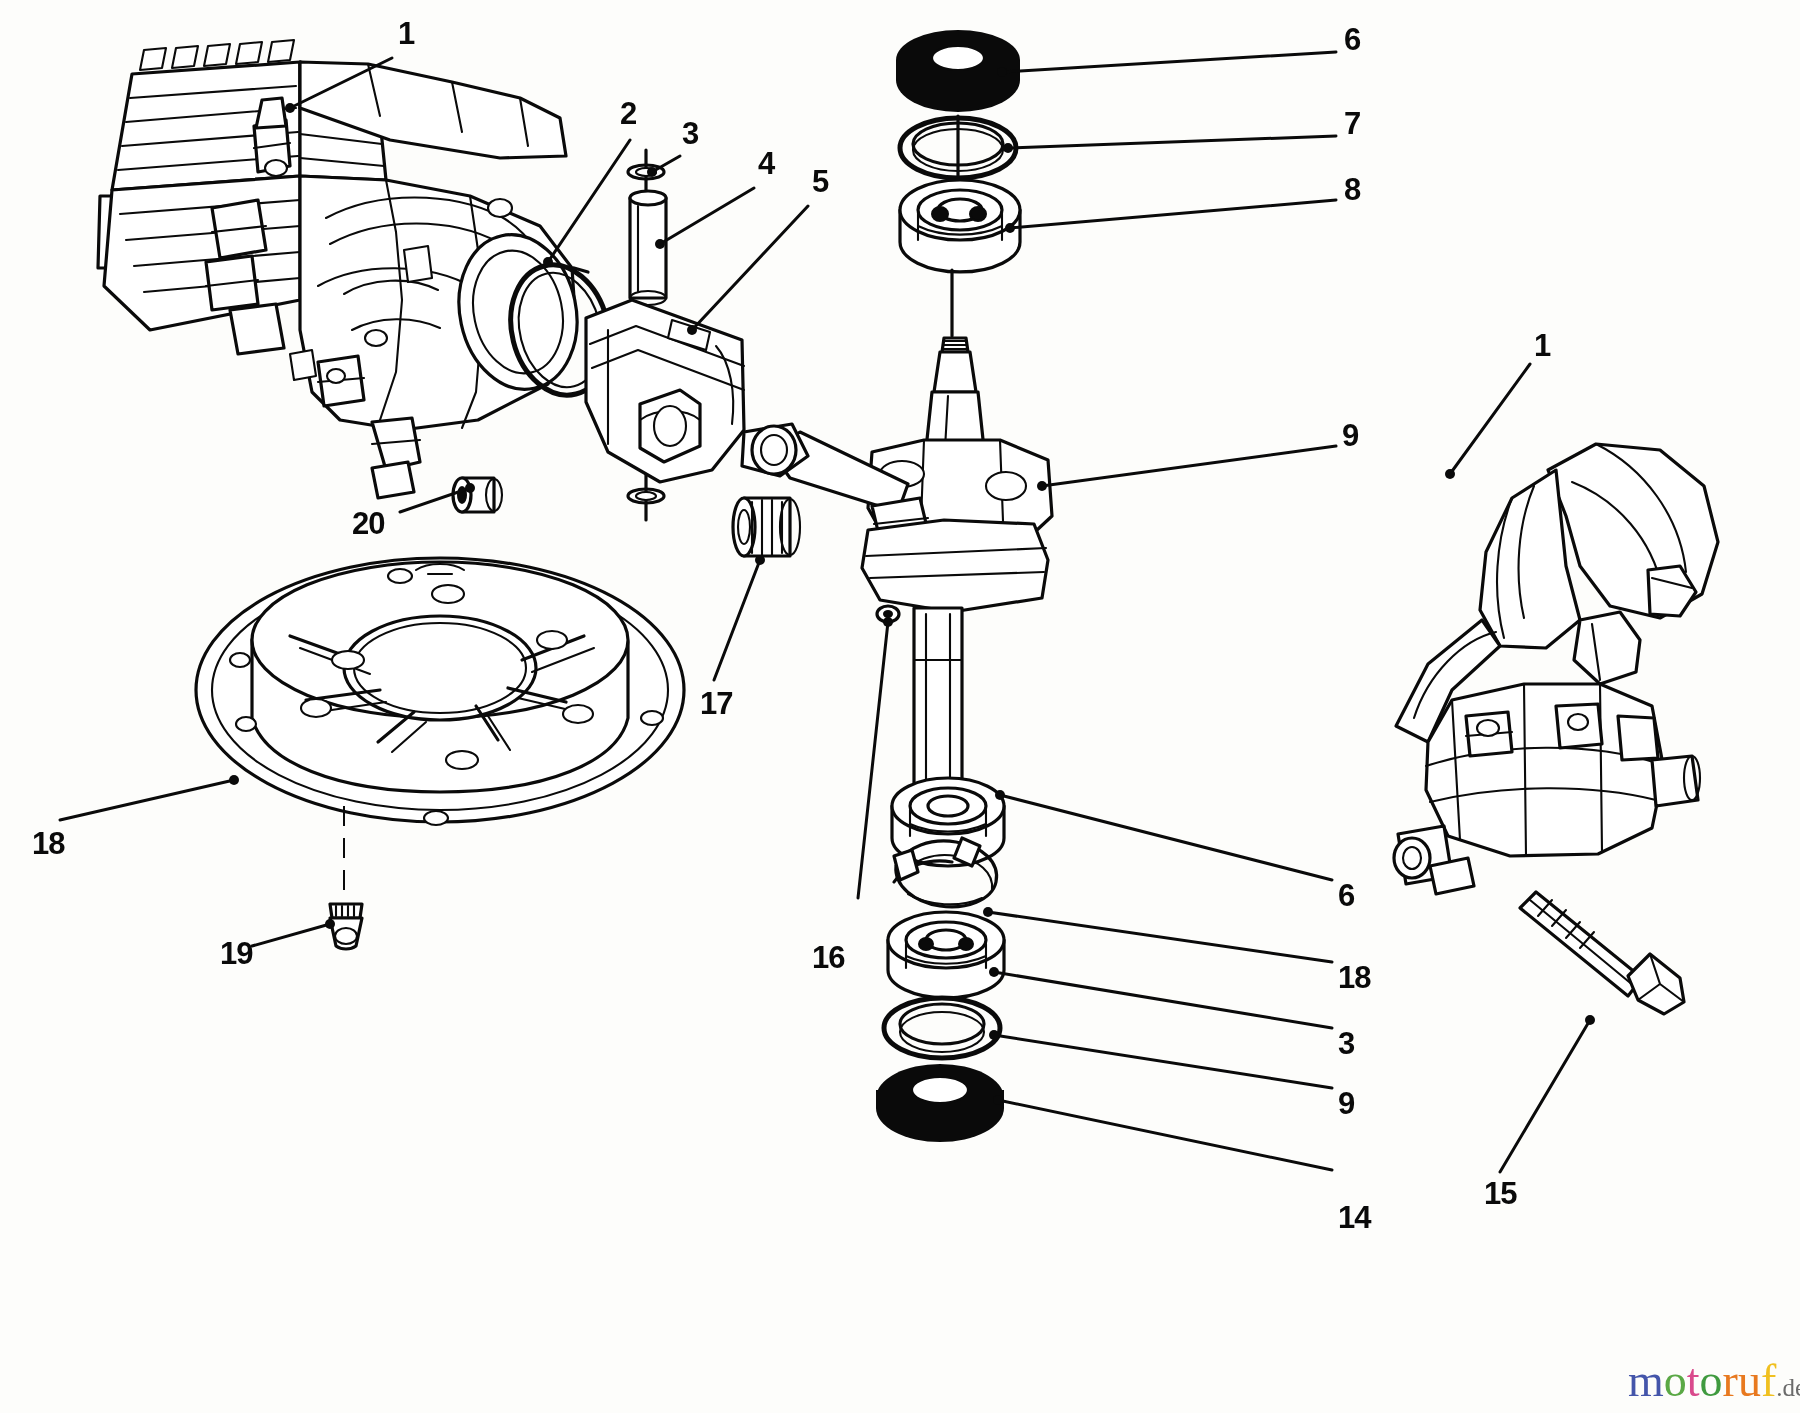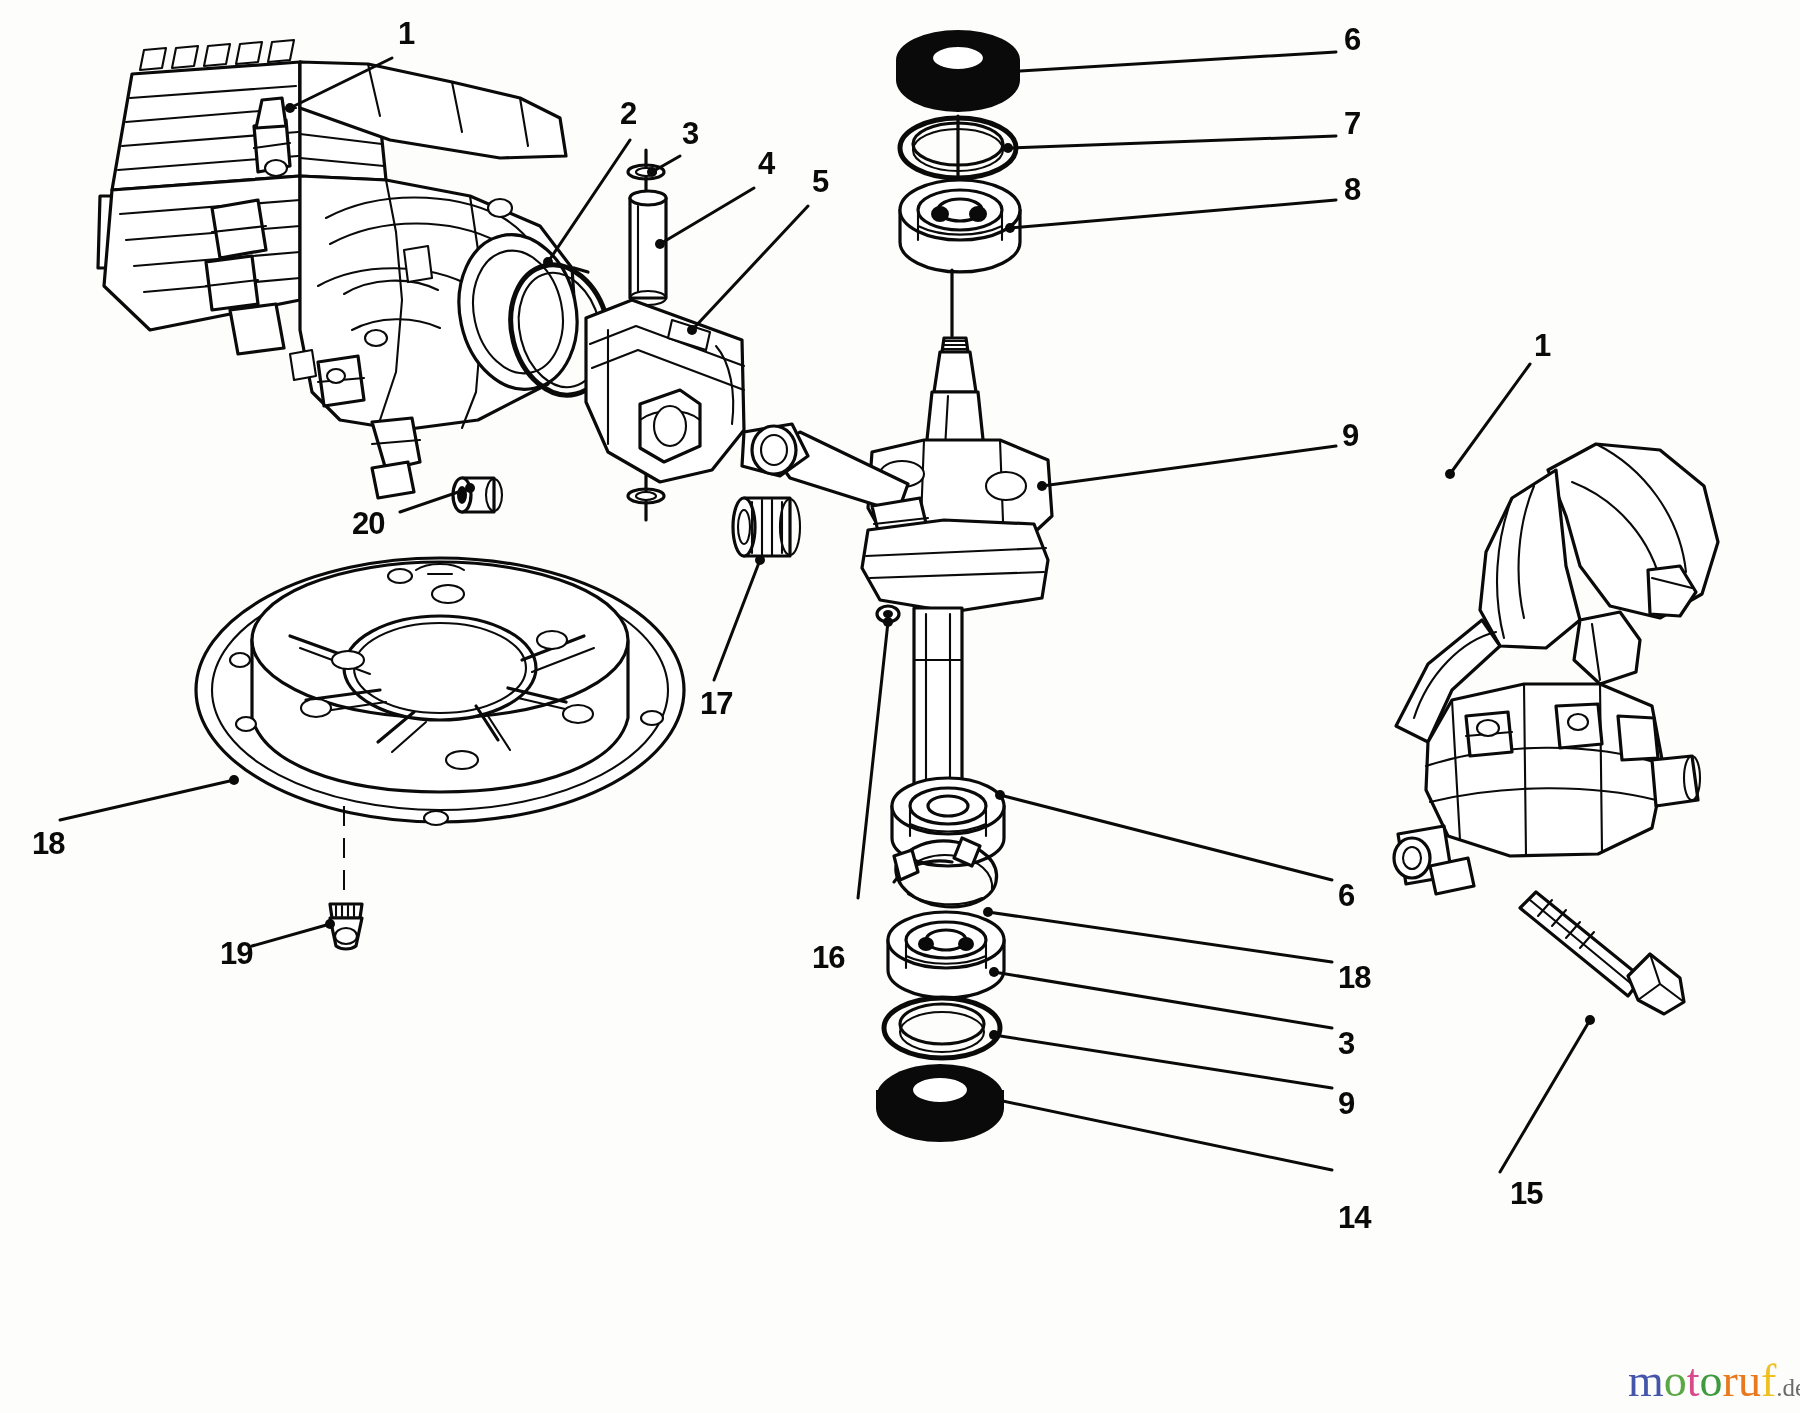--- a/index.html
+++ b/index.html
@@ -436,21 +436,21 @@
       <div class="callout-label" style="left: 812px; top: 166px;">5</div>
       <div class="callout-label" style="left: 1344px; top: 24px;">6</div>
       <div class="callout-label" style="left: 1344px; top: 108px;">7</div>
       <div class="callout-label" style="left: 1344px; top: 174px;">8</div>
       <div class="callout-label" style="left: 1342px; top: 420px;">9</div>
       <div class="callout-label" style="left: 1338px; top: 880px;">6</div>
       <div class="callout-label" style="left: 1338px; top: 962px;">18</div>
       <div class="callout-label" style="left: 1338px; top: 1028px;">3</div>
       <div class="callout-label" style="left: 1338px; top: 1088px;">9</div>
       <div class="callout-label" style="left: 1338px; top: 1170px; margin-top: 32px;">14</div>
-      <div class="callout-label" style="left: 1484px; top: 1178px; margin-left: 26px;">15</div>
+      <div class="callout-label" style="left: 1484px; top: 1178px;">15</div>
       <div class="callout-label" style="left: 812px; top: 942px;">16</div>
       <div class="callout-label" style="left: 700px; top: 688px;">17</div>
       <div class="callout-label" style="left: 220px; top: 938px;">19</div>
       <div class="callout-label" style="left: 32px; top: 828px;">18</div>
       <div class="callout-label" style="left: 352px; top: 508px;">20</div>
       <div class="callout-label" style="left: 1534px; top: 330px;">1</div>
     </div>
 
   <div id="watermark"><span style="color: rgb(68, 85, 170);">m</span><span style="color: rgb(90, 168, 69);">o</span><span style="color: rgb(217, 74, 140);">t</span><span style="color: rgb(63, 154, 63);">o</span><span style="color: rgb(232, 121, 31);">r</span><span style="color: rgb(232, 121, 31);">u</span><span style="color: rgb(240, 192, 32);">f</span><span class="wm-suffix" style="color: rgb(107, 107, 107);">.de</span></div>
 

